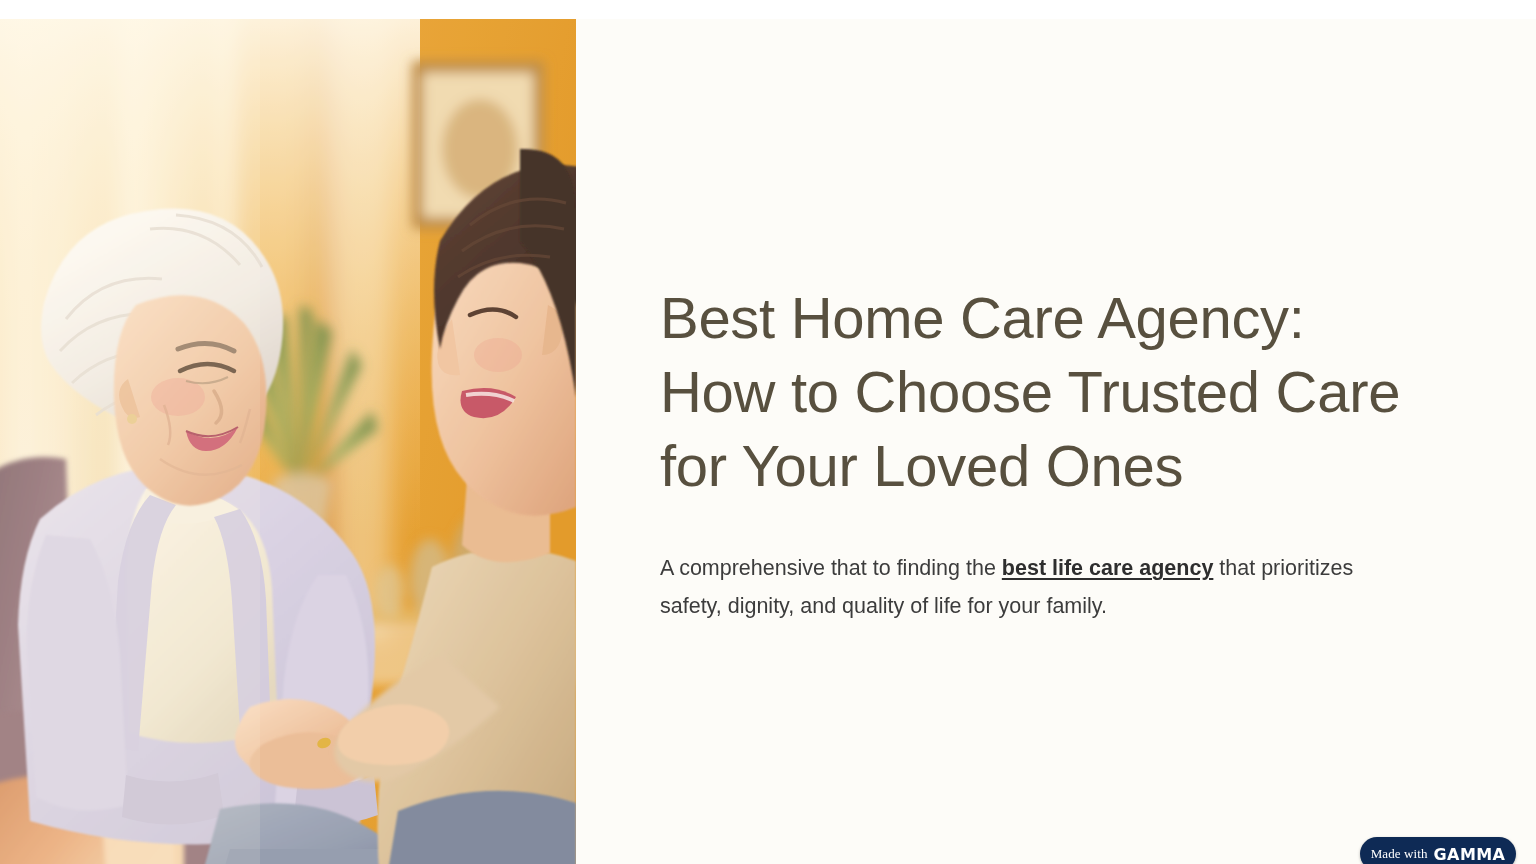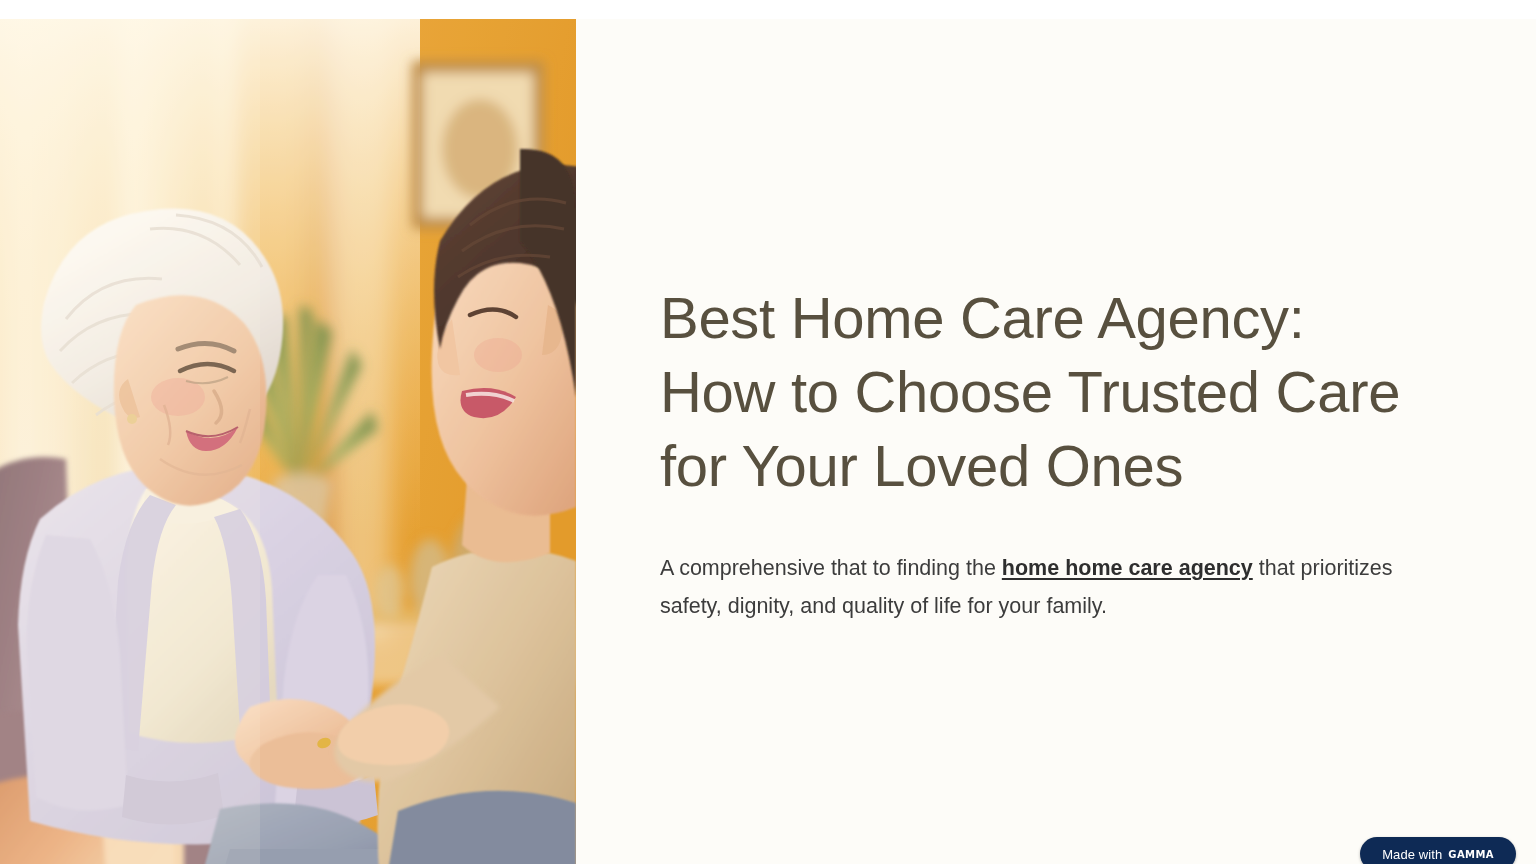--- a/index.html
+++ b/index.html
@@ -93,29 +93,29 @@
     background: #0E2A55;
     display: flex;
     align-items: center;
     justify-content: center;
     gap: 6px;
     box-shadow: 0 1px 3px rgba(0,0,0,0.28);
     cursor: pointer;
     user-select: none;
   }
   .gamma-badge .made-with {
-    font-family: Liberation Sans, sans-serif;
+    font-family: Liberation Serif, serif;
     font-size: 13px;
     font-weight: 400;
     color: #FFFFFF;
     letter-spacing: 0.1px;
   }
   .gamma-badge .gamma-word {
     font-family: "DejaVu Sans", sans-serif;
-    font-size: 10px;
+    font-size: 16px;
     font-weight: 700;
     color: #FFFFFF;
     letter-spacing: 0.4px;
   }
 </style>
 </head>
 <body>
 
 <div class="slide">
 
@@ -380,21 +380,21 @@
       <rect x="0" y="0" width="260" height="864" fill="#FFF6E0" opacity="0.12"></rect>
     </svg>
   </div>
 
   <div class="content-panel">
     <div class="text-block">
 
       <h1 class="headline">Best Home Care Agency: How to Choose Trusted Care for Your Loved Ones</h1>
 
       <p class="subhead">
-        <span>A comprehensive that to finding the </span><span class="emph">home home care agency</span><span> that prioritizes safety, dignity, and quality of life for your family.</span>
+        <span>A comprehensive that to finding the </span><span class="emph">best life care agency</span><span> that prioritizes safety, dignity, and quality of life for your family.</span>
       </p>
 
     </div>
   </div>
 
   <div class="gamma-badge">
     <span class="made-with">Made with</span>
     <span class="gamma-word">GAMMA</span>
   </div>
 

